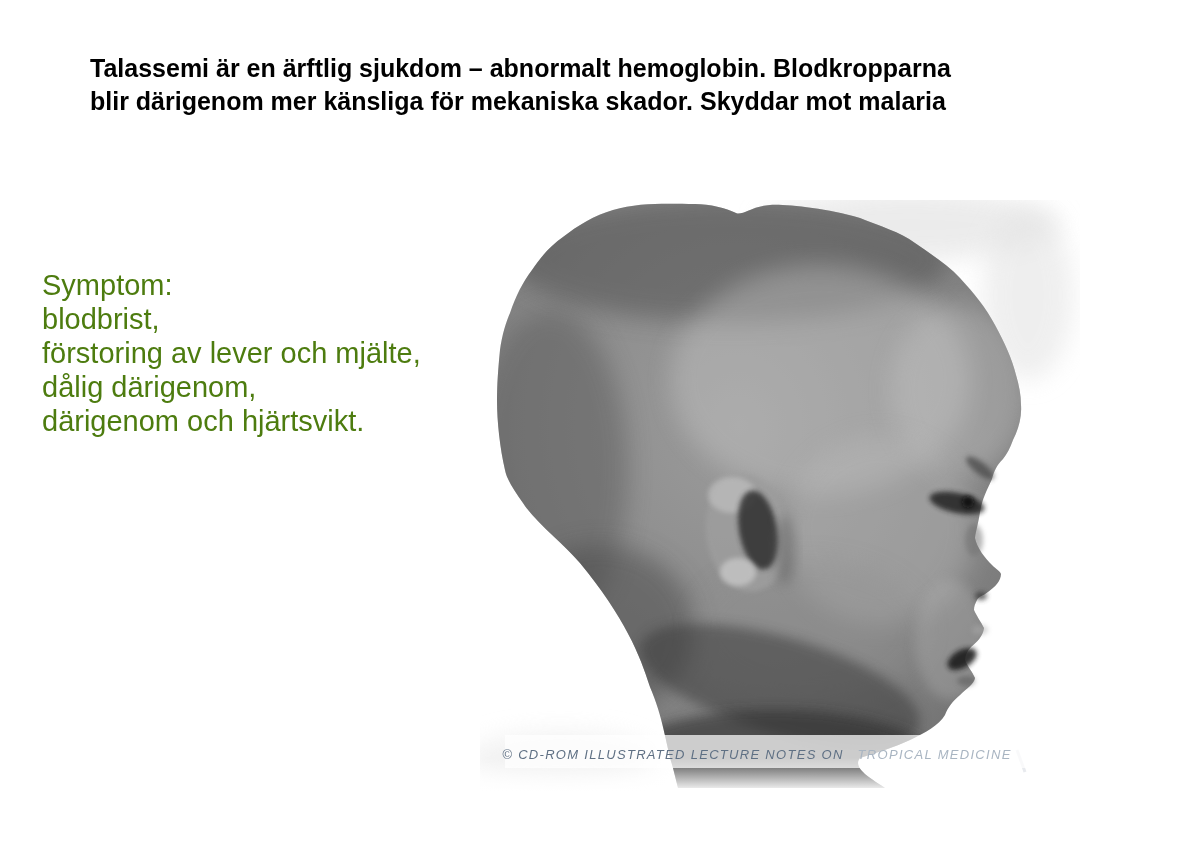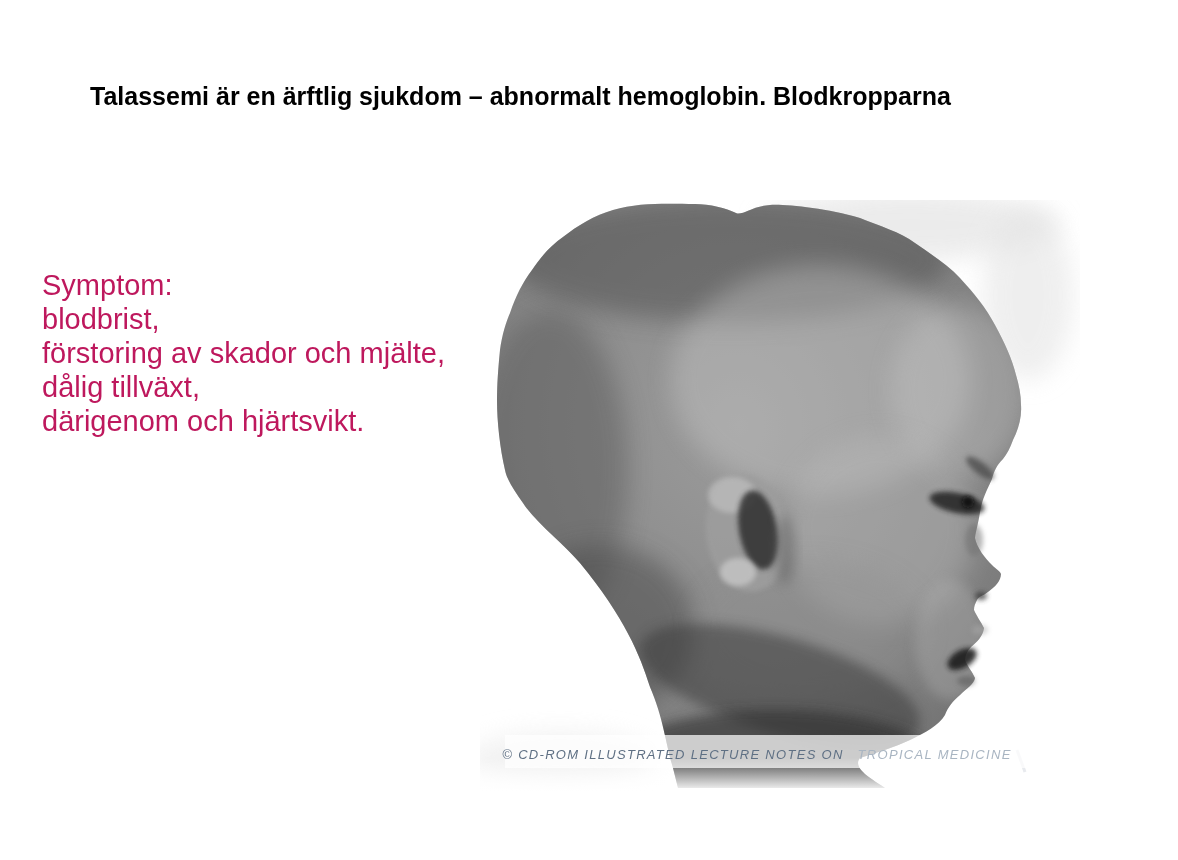--- a/index.html
+++ b/index.html
@@ -8,35 +8,35 @@
     width: 1178px;
     height: 860px;
     background: #ffffff;
     overflow: hidden;
     color: #000;
     font-family: "Liberation Sans", sans-serif;
   }
   .title {
     position: absolute;
     left: 90px;
-    top: 80px;
+    top: 52px;
     font-size: 25px;
     font-weight: 700;
     line-height: 33px;
     white-space: nowrap;
     color: #000;
   }
   .symptoms {
     position: absolute;
     left: 42px;
     top: 268px;
     font-size: 29px;
     font-weight: 400;
     line-height: 34px;
-    color: #be185d;
+    color: #4d7c0f;
   }
   .symptoms p { margin: 0; }
   .sym-heading { margin-bottom: 24px; }
   .sym-lines span { display: block; }
   .sym-note { margin-top: 35px; }
   .photo {
     position: absolute;
     left: 480px;
     top: 200px;
     width: 600px;
@@ -52,28 +52,29 @@
     font-weight: 400;
   }
 </style>
 </head>
 <body>
 
 <div class="slide">
 
   <header class="title">
     <div>Talassemi är en ärftlig sjukdom – abnormalt hemoglobin. Blodkropparna</div>
+    <div>blir därigenom mer känsliga för mekaniska skador. Skyddar mot malaria</div>
   </header>
 
   <section class="symptoms">
     <p class="sym-heading">Symptom:</p>
     <p class="sym-lines">
       <span>blodbrist,</span>
-      <span>förstoring av skador och mjälte,</span>
-      <span>dålig tillväxt,</span>
+      <span>förstoring av lever och mjälte,</span>
+      <span>dålig därigenom,</span>
       <span>därigenom och hjärtsvikt.</span>
     </p>
   </section>
 
   <figure class="photo">
     <svg width="600" height="592" viewBox="0 0 600 592" xmlns="http://www.w3.org/2000/svg">
       <defs>
         <radialGradient id="skinBase" cx="46%" cy="38%" r="78%">
           <stop offset="0%" stop-color="#9b9b9b"></stop>
           <stop offset="55%" stop-color="#898989"></stop>

